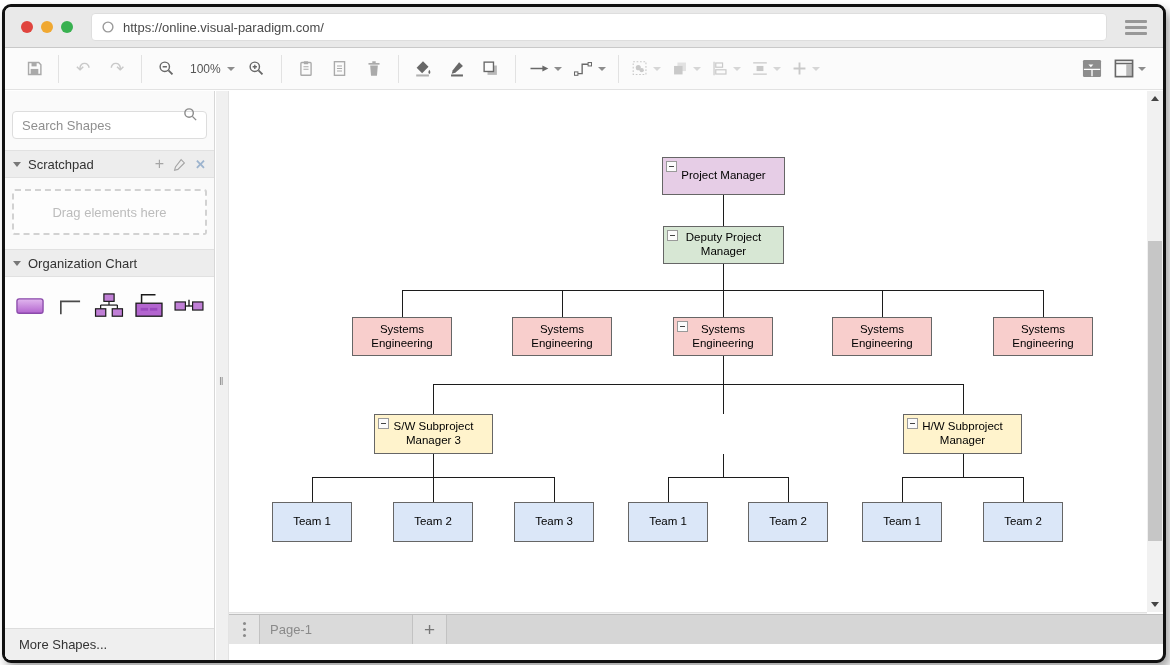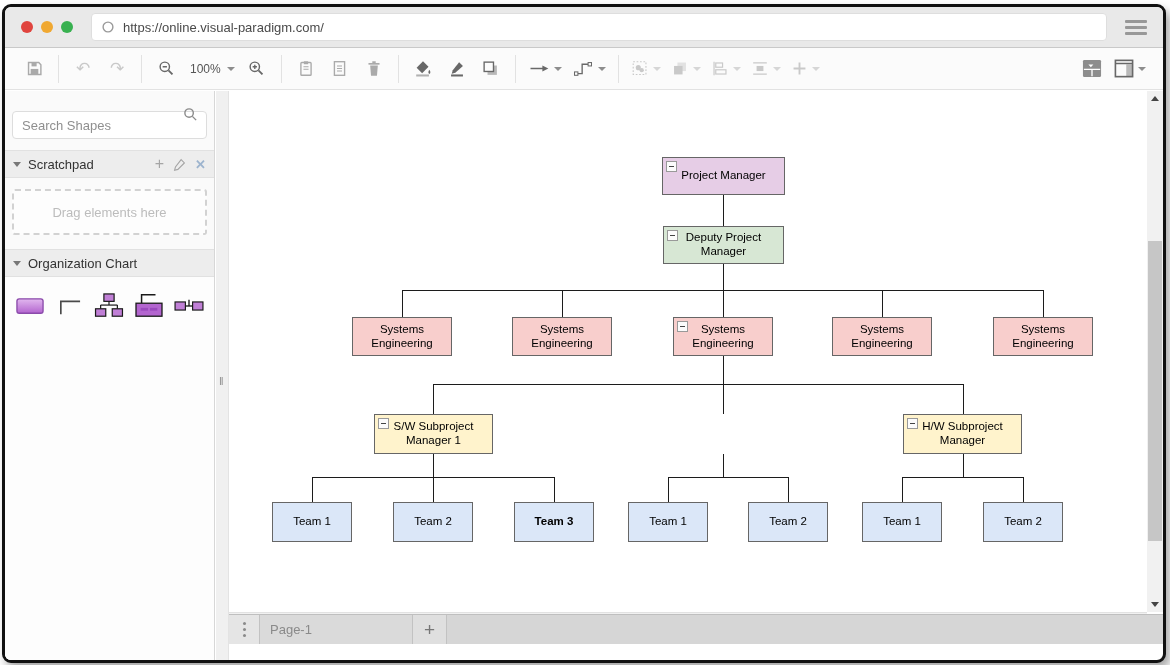--- a/index.html
+++ b/index.html
@@ -366,20 +366,23 @@
             <line x1="13" y1="10" x2="21" y2="10" stroke="#1a1a1a" stroke-width="1.5"></line>
             <line x1="17" y1="3" x2="17" y2="10" stroke="#1a1a1a" stroke-width="1.5"></line>
             <rect x="1.5" y="5.5" width="11.5" height="9" fill="#c07fd6" stroke="#1a1a1a" stroke-width="1.3"></rect>
             <rect x="21" y="5.5" width="11.5" height="9" fill="#c07fd6" stroke="#1a1a1a" stroke-width="1.3"></rect>
           </svg>
         </div>
       </div>
 
     <div class="sidebar-fill"></div>
 
+    <div class="sidebar-footer">
+      <span>More Shapes...</span>
+    </div>
   </div>
 
   <div class="splitter">
     <div class="splitter-handle">‖</div>
   </div>
 
   <div class="canvas">
     <div class="diagram" id="diagram">
         <div class="conn" style="left: 173px; top: 199px; width: 642px; height: 1px; background: rgb(28, 28, 28);"></div>
         <div class="conn" style="left: 204px; top: 293px; width: 531px; height: 1px; background: rgb(28, 28, 28);"></div>
@@ -431,38 +434,38 @@
             <i></i>
           </div>
         </div>
         <div class="node" style="left: 603px; top: 226px; width: 100px; height: 39px; background: rgb(248, 206, 204); border-color: rgb(102, 102, 102);">
           <span>Systems Engineering</span>
         </div>
         <div class="node" style="left: 764px; top: 226px; width: 100px; height: 39px; background: rgb(248, 206, 204); border-color: rgb(102, 102, 102);">
           <span>Systems Engineering</span>
         </div>
         <div class="node" style="left: 145px; top: 323px; width: 119px; height: 40px; background: rgb(255, 243, 204); border-color: rgb(102, 102, 102);">
-          <span>S/W Subproject Manager 1</span>
+          <span>S/W Subproject Manager 3</span>
           <div class="collapse-btn">
             <i></i>
           </div>
         </div>
         <div class="node" style="left: 674px; top: 323px; width: 119px; height: 40px; background: rgb(255, 243, 204); border-color: rgb(102, 102, 102);">
           <span>H/W Subproject Manager</span>
           <div class="collapse-btn">
             <i></i>
           </div>
         </div>
         <div class="node" style="left: 43px; top: 411px; width: 80px; height: 40px; background: rgb(219, 231, 248); border-color: rgb(102, 102, 102);">
           <span>Team 1</span>
         </div>
         <div class="node" style="left: 164px; top: 411px; width: 80px; height: 40px; background: rgb(219, 231, 248); border-color: rgb(102, 102, 102);">
           <span>Team 2</span>
         </div>
-        <div class="node" style="left: 285px; top: 411px; width: 80px; height: 40px; background: rgb(219, 231, 248); border-color: rgb(102, 102, 102); font-weight: bold;">
+        <div class="node" style="left: 285px; top: 411px; width: 80px; height: 40px; background: rgb(219, 231, 248); border-color: rgb(102, 102, 102);">
           <span>Team 3</span>
         </div>
         <div class="node" style="left: 399px; top: 411px; width: 80px; height: 40px; background: rgb(219, 231, 248); border-color: rgb(102, 102, 102);">
           <span>Team 1</span>
         </div>
         <div class="node" style="left: 519px; top: 411px; width: 80px; height: 40px; background: rgb(219, 231, 248); border-color: rgb(102, 102, 102);">
           <span>Team 2</span>
         </div>
         <div class="node" style="left: 633px; top: 411px; width: 80px; height: 40px; background: rgb(219, 231, 248); border-color: rgb(102, 102, 102);">
           <span>Team 1</span>

